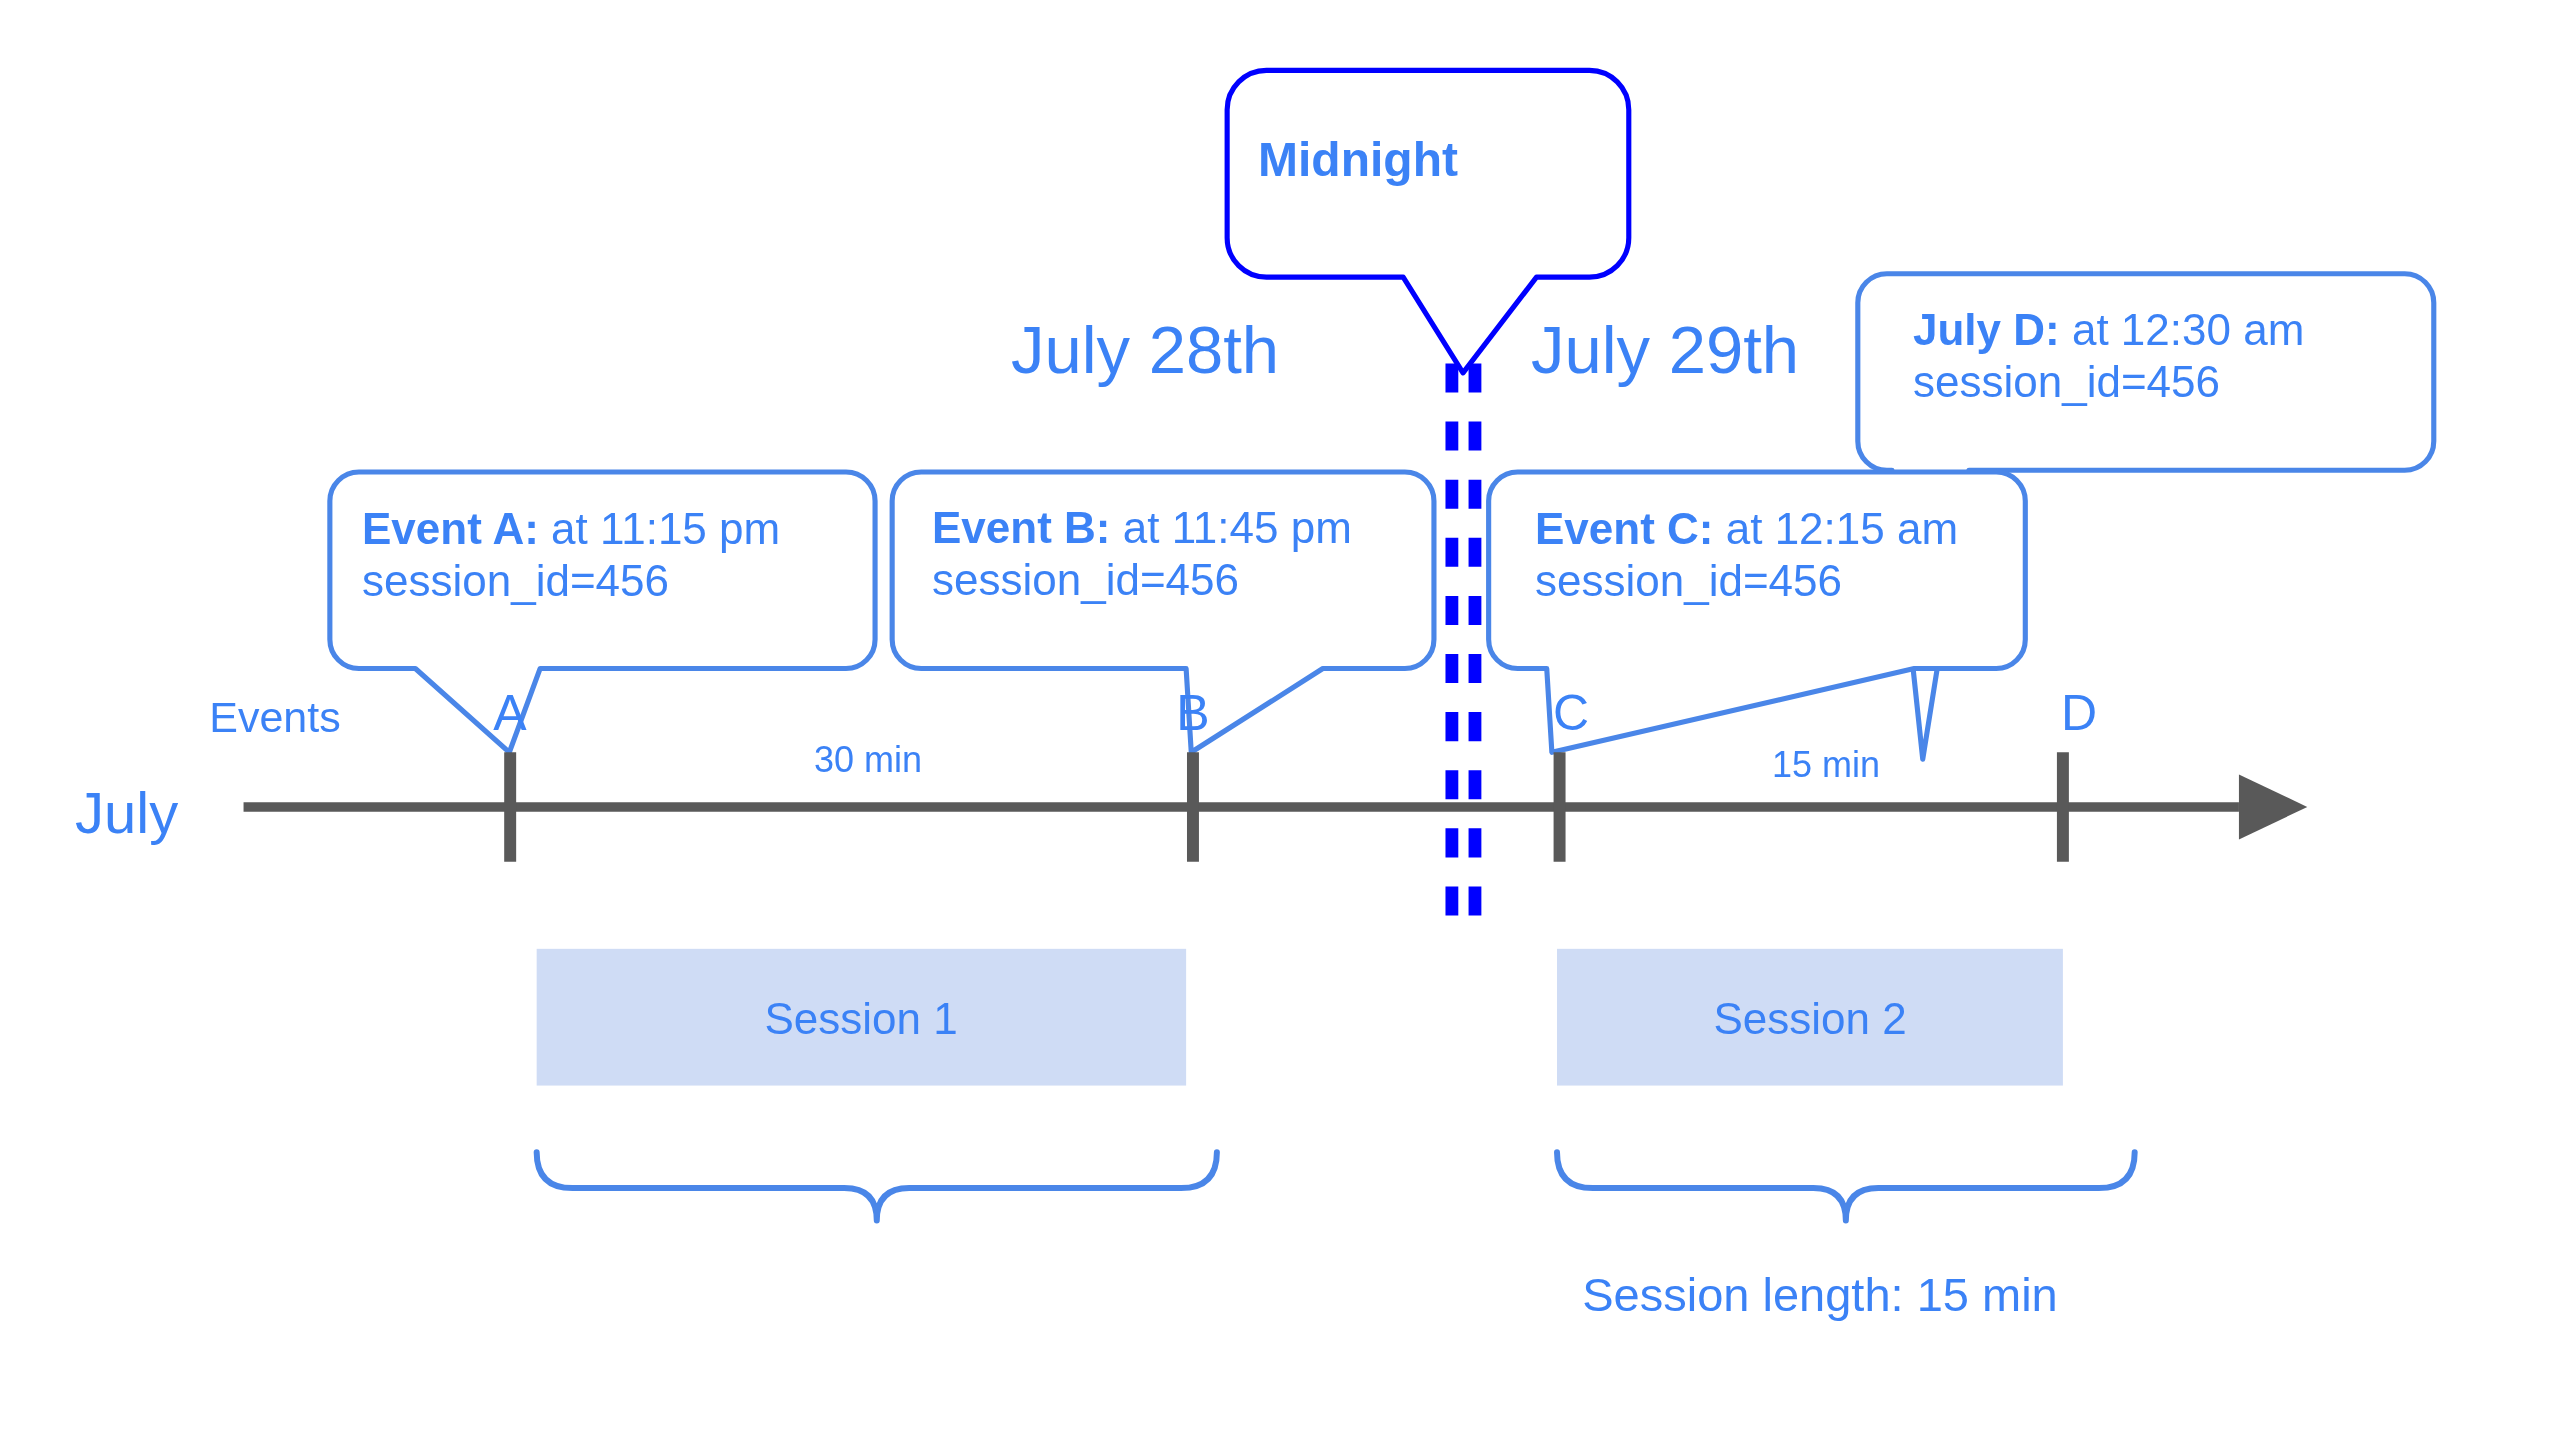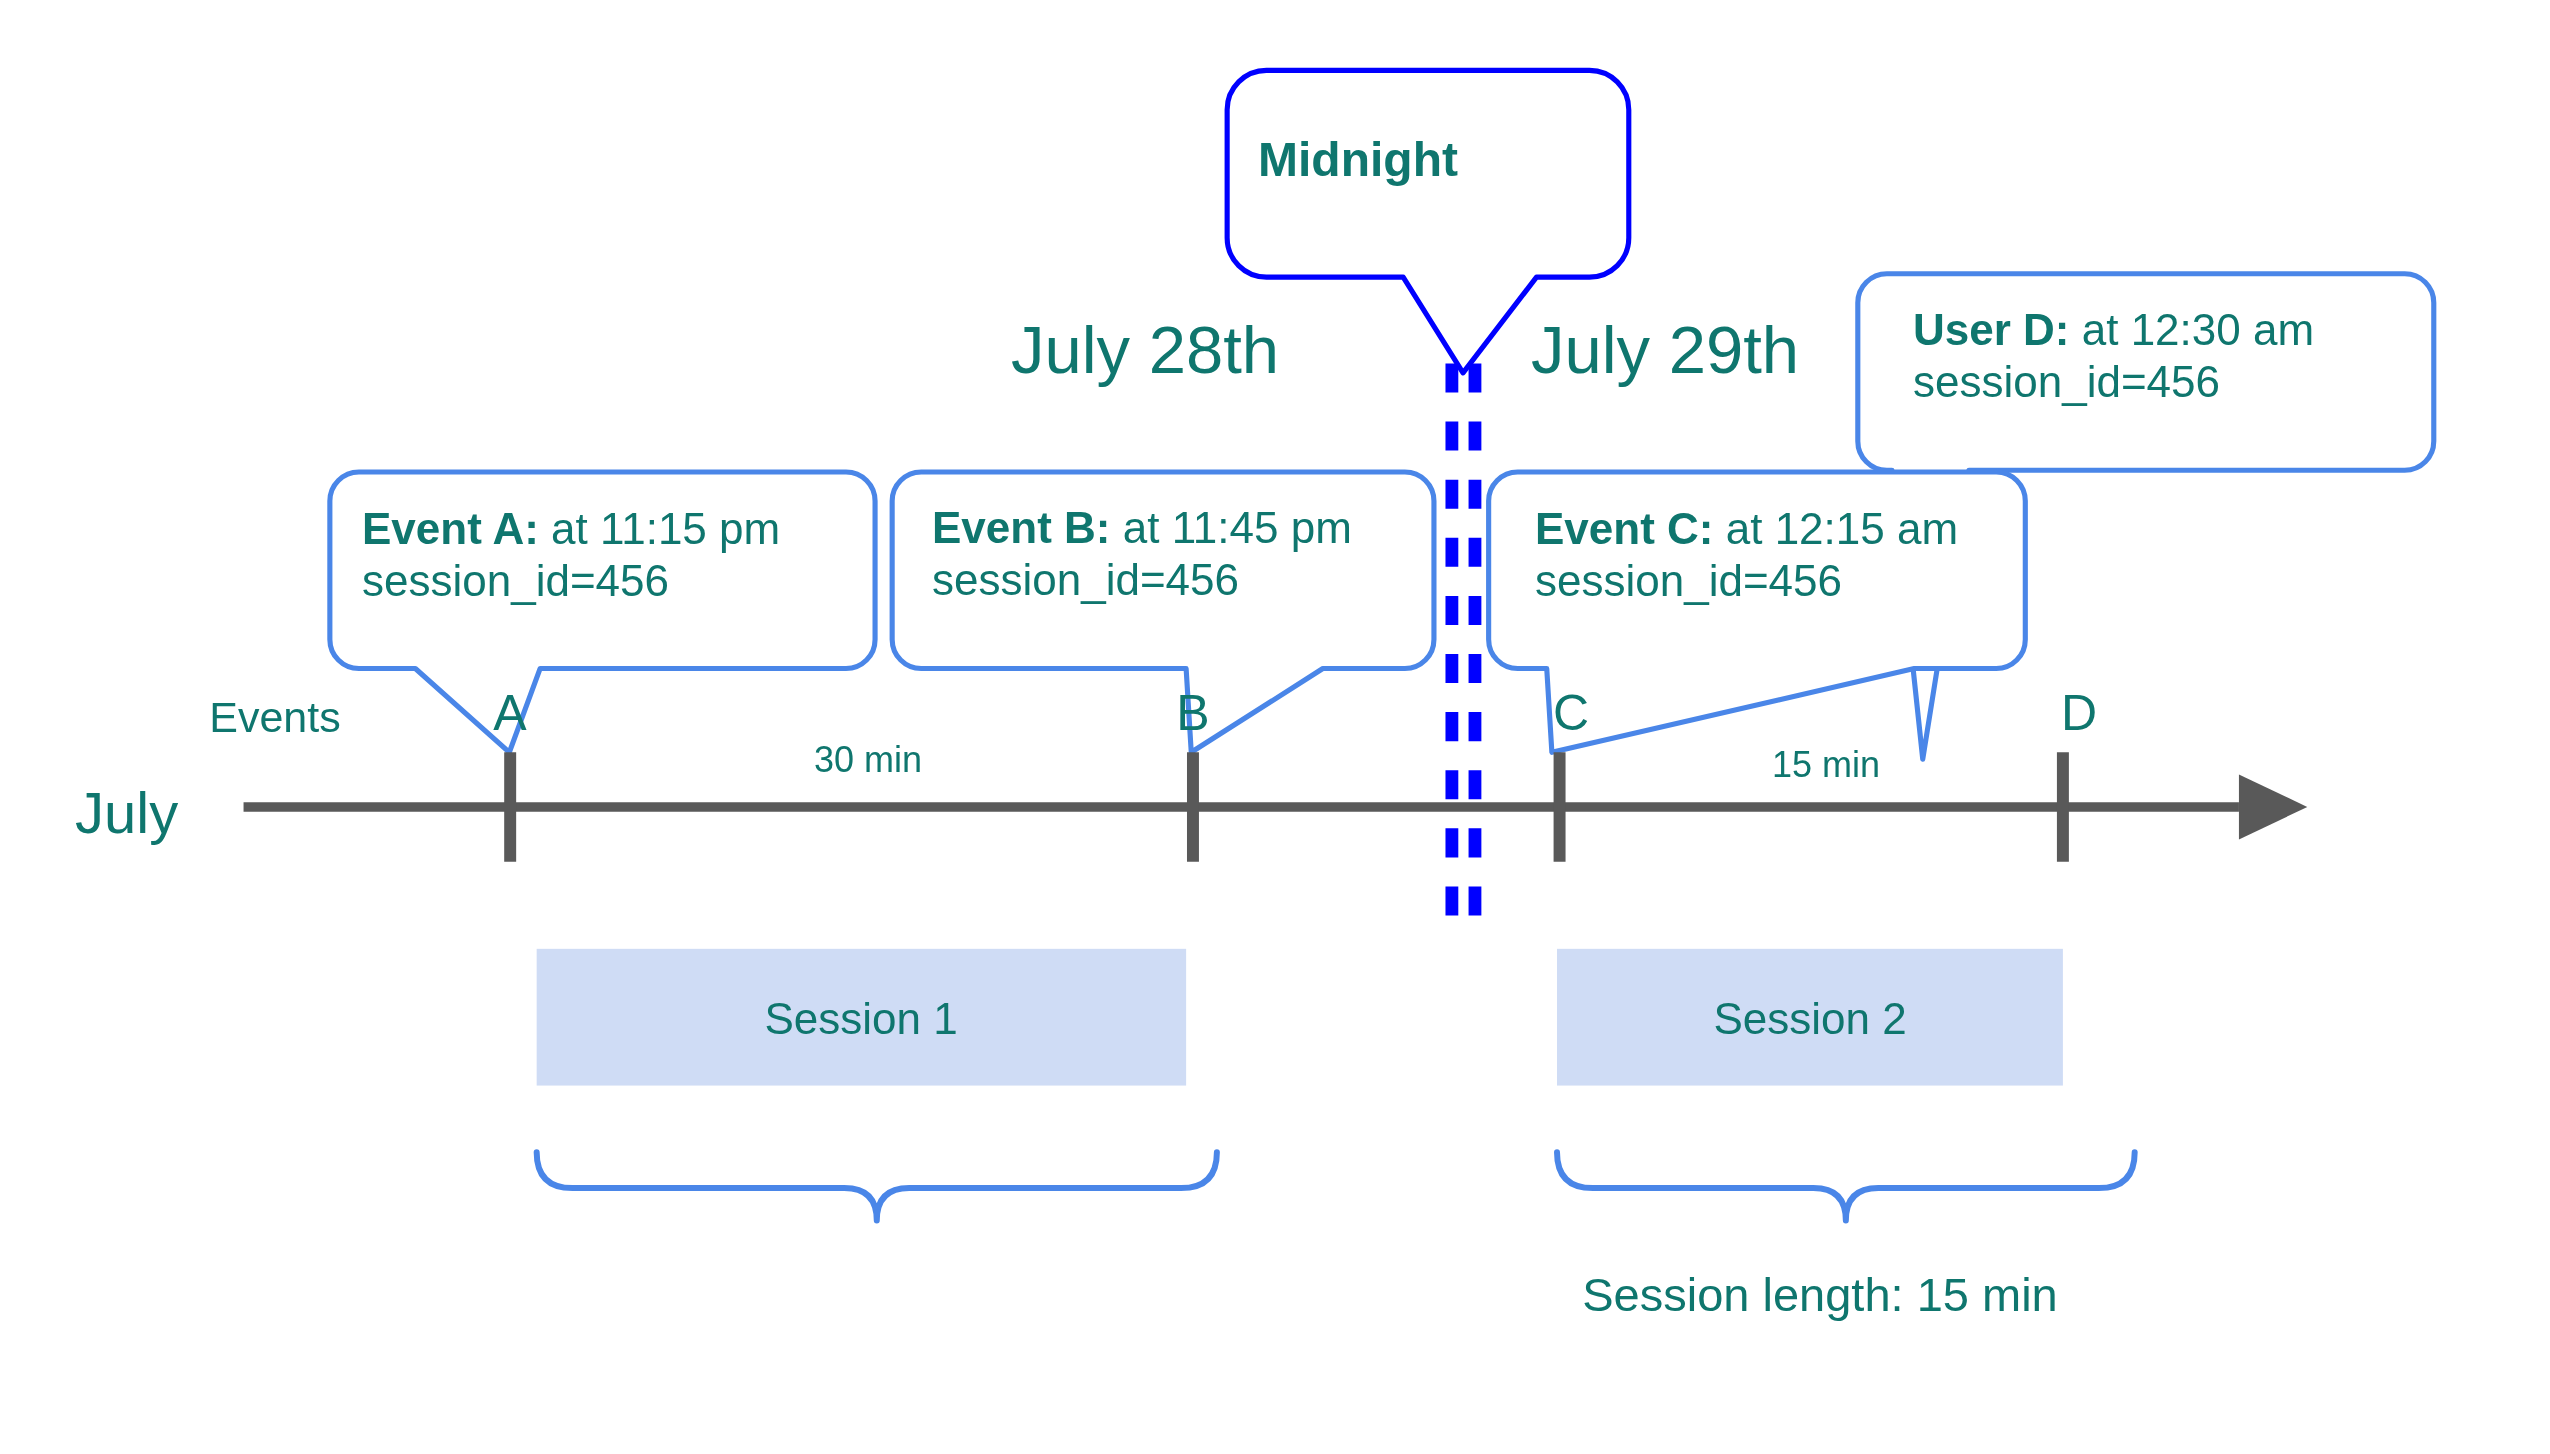--- a/index.html
+++ b/index.html
@@ -19,21 +19,21 @@
   }
   #svg-layer {
     position: absolute;
     left: 0;
     top: 0;
     width: 2550px;
     height: 1455px;
   }
   .txt {
     position: absolute;
-    color: #0f766e;
+    color: #3b82f6;
     white-space: nowrap;
     line-height: 1.18;
   }
   
   .t-user      { font-size: 58px; }
   .t-events    { font-size: 43px; }
   .t-date      { font-size: 67px; }
   .t-ticklabel { font-size: 50px; }
   .t-interval  { font-size: 36px; }
   .t-session   { font-size: 44px; }
@@ -119,21 +119,21 @@
     <div><b>Event B:</b><span> at 11:45 pm</span></div>
     <div>session_id=456</div>
   </div>
 
   <div class="txt t-callout" style="left:1535px; top:503px;">
     <div><b>Event C:</b><span> at 12:15 am</span></div>
     <div>session_id=456</div>
   </div>
 
   <div class="txt t-callout" style="left:1913px; top:304px;">
-    <div><b>User D:</b><span> at 12:30 am</span></div>
+    <div><b>July D:</b><span> at 12:30 am</span></div>
     <div>session_id=456</div>
   </div>
 
   <div class="txt t-events center" style="left:275px; top:692px;">Events</div>
 
   <div class="txt t-ticklabel center" style="left:510px; top:684px;">A</div>
   <div class="txt t-ticklabel center" style="left:1193px; top:684px;">B</div>
   <div class="txt t-ticklabel center" style="left:1571px; top:684px;">C</div>
   <div class="txt t-ticklabel center" style="left:2079px; top:684px;">D</div>
 

